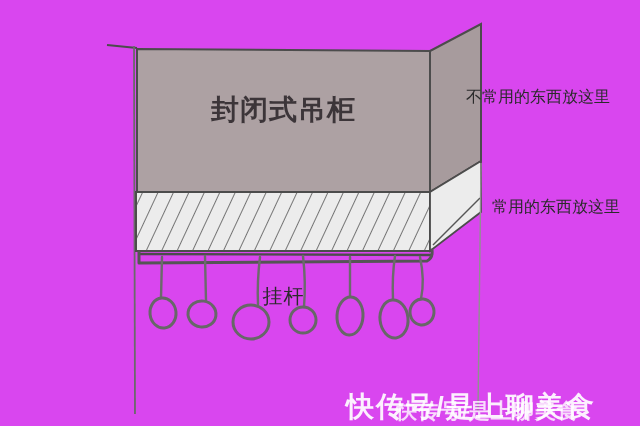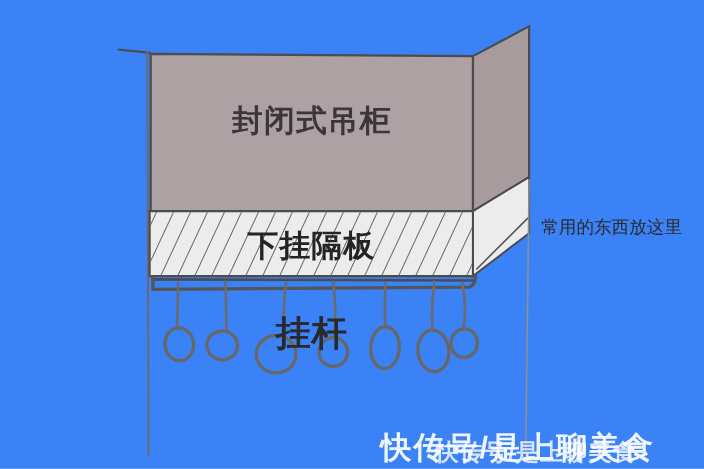--- a/index.html
+++ b/index.html
@@ -3,21 +3,21 @@
 <meta charset="utf-8">
 <style>
   html,body{margin:0;padding:0;}
   body{
     font-family:"Liberation Sans","DejaVu Sans",sans-serif;
     background:#e9e9e9;
   }
   .stage{
     position:relative;
     width:640px;height:426px;
-    background:#3b82f6;
+    background:#d946ef;
     overflow:hidden;
   }
   .stage svg{position:absolute;left:0;top:0;}
   .lbl{
     position:absolute;
     color:#262626;
     white-space:nowrap;
     line-height:1.15;
   }
   .lbl-cabinet{
@@ -28,21 +28,21 @@
   }
   .lbl-shelf{
     left:136px;top:208px;width:294px;
     text-align:center;
     font-size:28px;font-weight:bold;
     color:#242424;letter-spacing:1px;
   }
   .lbl-rod{
     left:137px;top:285px;width:293px;
     text-align:center;
-    font-size:32px;font-weight:bold;
+    font-size:20px;font-weight:normal;
     color:#2a2a2a;letter-spacing:1px;
   }
   .note{
     position:absolute;
     font-size:16px;
     color:#2b2b2b;
   }
   .note-top{left:466px;top:87px;}
   .note-mid{left:492px;top:197px;text-align:right;}
   .note-bottom{left:435px;top:296px;}
@@ -111,24 +111,24 @@
       <ellipse cx="251" cy="322" rx="18" ry="17"></ellipse>
       <ellipse cx="303" cy="320" rx="13" ry="13"></ellipse>
       <ellipse cx="350" cy="316" rx="13" ry="19" transform="rotate(3 350 316)"></ellipse>
       <ellipse cx="394" cy="319" rx="14" ry="19" transform="rotate(-6 394 319)"></ellipse>
       <ellipse cx="422" cy="312" rx="12" ry="13" transform="rotate(5 422 312)"></ellipse>
     </g>
   </svg>
 
   <div class="lbl lbl-cabinet">封闭式吊柜</div>
 
-  <div class="lbl lbl-shelf">下挂隔板</div>
 
   <div class="lbl lbl-rod">挂杆</div>
 
+  <div class="note note-top">不常用的东西放这里</div>
 
   <div class="note note-mid">常用的东西放这里</div>
 
 
   <div class="wm wm-primary">快传号/是上聊美食</div>
   <div class="wm wm-echo">快传号/是上聊美食</div>
 
 </div>
 
 </body></html>

